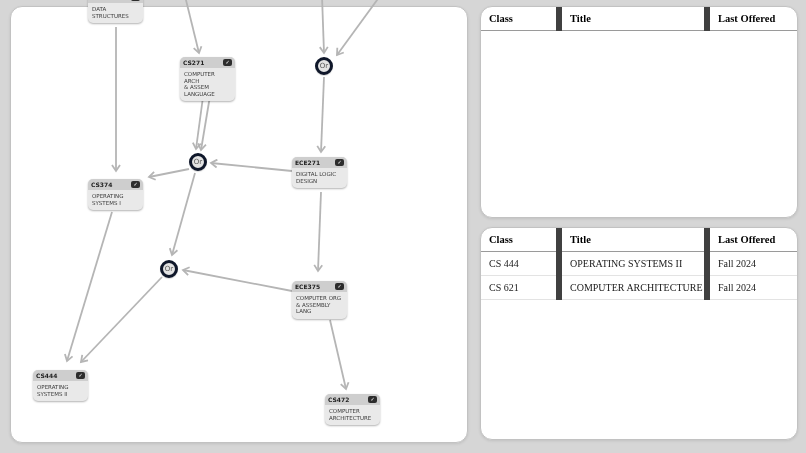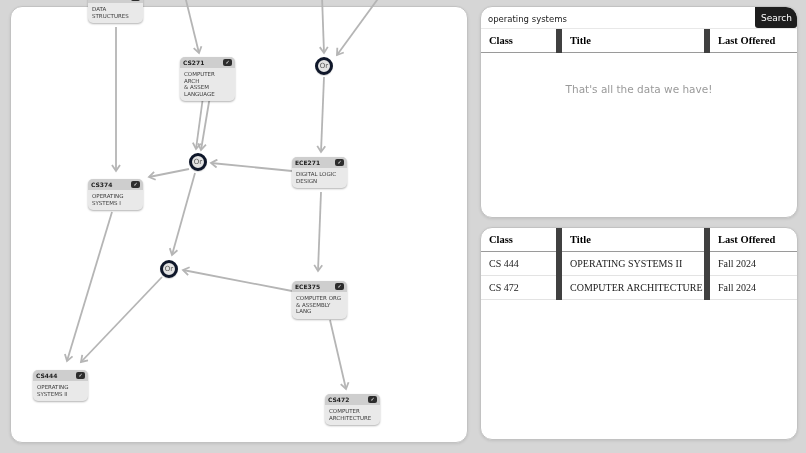--- a/index.html
+++ b/index.html
@@ -170,41 +170,36 @@
     <div class="node-title">COMPUTER
 ARCHITECTURE</div>
   </div>
 
   <div class="or-node" style="left:315px; top:57px;">Or</div>
   <div class="or-node" style="left:189px; top:153px;">Or</div>
   <div class="or-node" style="left:160px; top:260px;">Or</div>
 </div>
 
 <div class="panel" id="panel-top">
-  <div class="search-row">
-    <input type="text" value="operating systems" style="">
-    <button>Search</button>
-  </div>
   <table class="results">
     <colgroup>
         <col class="c1">
         <col class="c2">
         <col>
       </colgroup>
     <thead>
       <tr>
         <th>Class</th>
         <th>Title</th>
         <th>Last Offered</th>
       </tr>
     </thead>
     <tbody>
     </tbody>
   </table>
-  <div class="empty-msg">That's all the data we have!</div>
 </div>
 
 <div class="panel" id="panel-bottom">
   <table class="results">
     <colgroup>
         <col class="c1">
         <col class="c2">
         <col>
       </colgroup>
     <thead>
@@ -214,19 +209,19 @@
         <th>Last Offered</th>
       </tr>
     </thead>
     <tbody>
       <tr>
         <td>CS 444</td>
         <td>OPERATING SYSTEMS II</td>
         <td>Fall 2024</td>
       </tr>
       <tr>
-        <td>CS 472</td>
+        <td>CS 621</td>
         <td>COMPUTER ARCHITECTURE</td>
         <td>Fall 2024</td>
       </tr>
     </tbody>
   </table>
 </div>
 
 </body></html>

